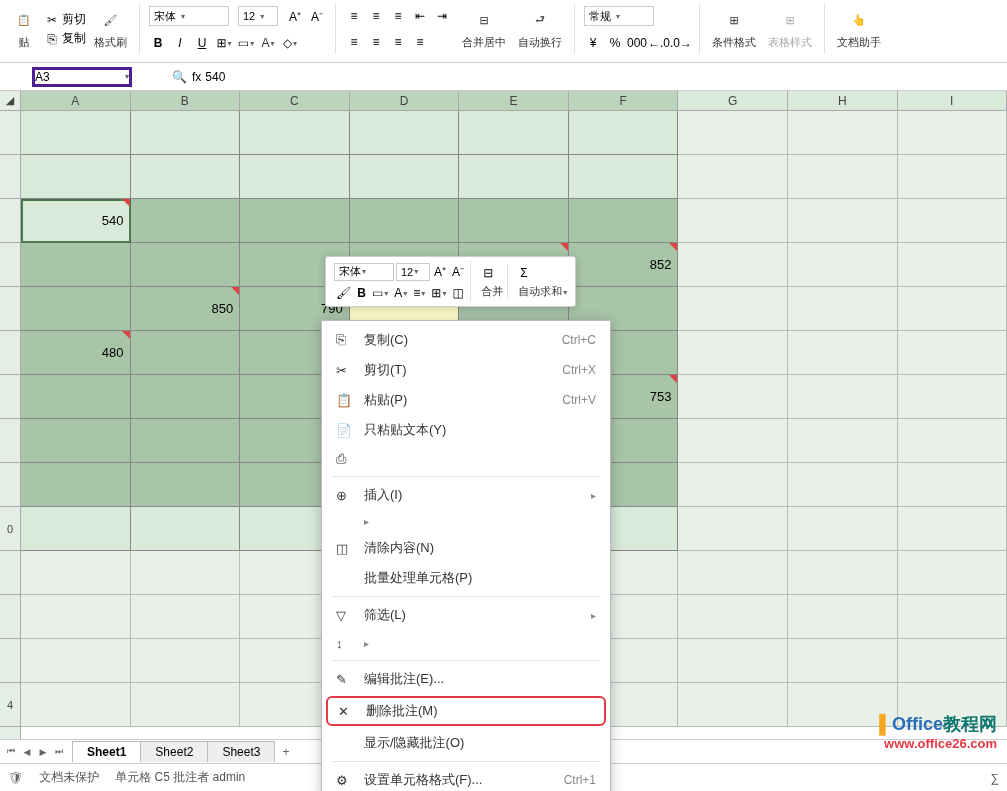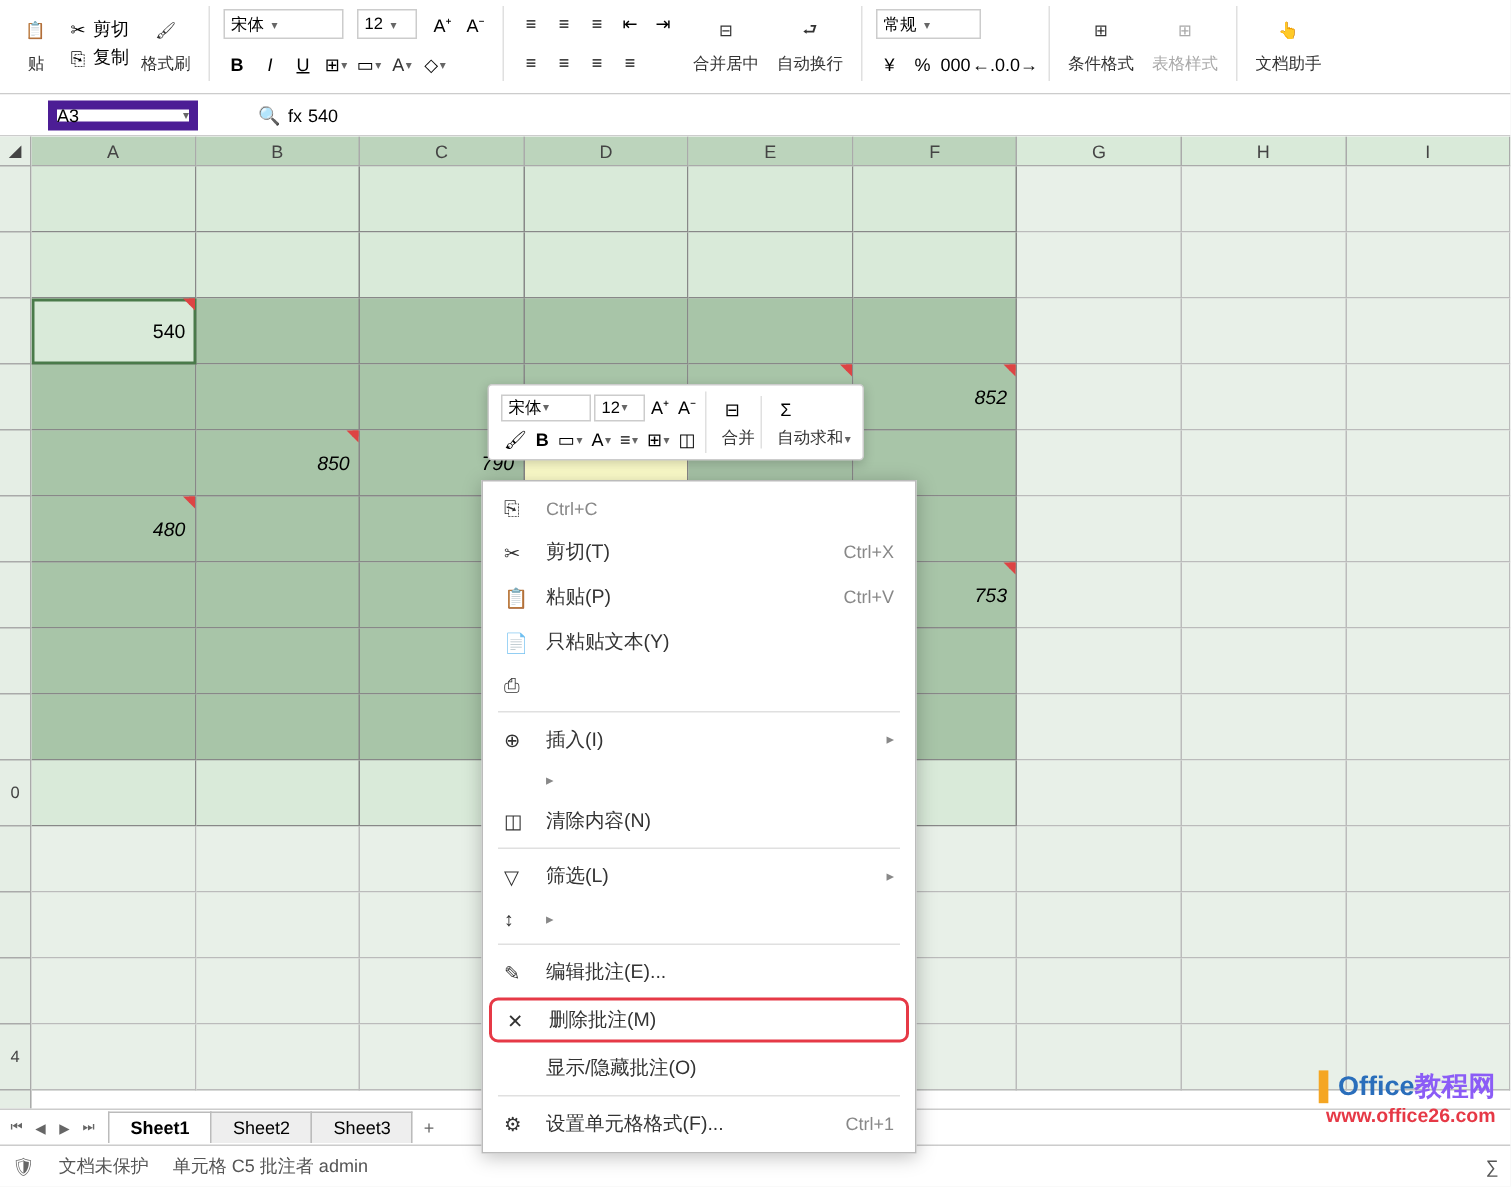--- a/index.html
+++ b/index.html
@@ -13,37 +13,37 @@
     .ribbon-btn .label { margin-top: 2px; }
     .ribbon-select-wrap { display: flex; align-items: center; border: 1px solid #ccc; height: 20px; background: #fff; margin: 1px; }
     .ribbon-select-text { padding: 0 4px; font-size: 11px; }
     .ribbon-col { display: flex; flex-direction: column; gap: 2px; }
     .icon { width: 16px; height: 16px; display: inline-flex; align-items: center; justify-content: center; }
     .big-icon { width: 24px; height: 24px; }
     .caret { font-size: 8px; color: #666; margin-left: 1px; }
     
     
     .formula-bar { background: #fff; border-bottom: 1px solid #ccc; display: flex; align-items: center; height: 28px; padding: 0 4px; }
-    .name-box { border: 6px solid #4c1d95; width: 100px; height: 20px; display: flex; align-items: center; justify-content: center; font-size: 12px; margin-left: 28px; }
+    .name-box { border: 3px solid #4c1d95; width: 100px; height: 20px; display: flex; align-items: center; justify-content: center; font-size: 12px; margin-left: 28px; }
     .fx-area { display: flex; align-items: center; margin-left: 40px; gap: 4px; }
     .formula-input { flex: 1; padding: 2px 4px; font-size: 12px; }
     
     
     .grid-container { display: flex; height: calc(100% - 140px); background: #fff; }
     .row-headers { background: #e5eee5; border-right: 1px solid #aaa; }
     .row-header { height: 44px; width: 20px; border-bottom: 1px solid #aaa; display: flex; align-items: center; justify-content: center; font-size: 11px; color: #444; }
     .row-header.first { height: 20px; }
     .col-headers-row { display: flex; height: 20px; background: #e5eee5; }
     .col-header { width: 112px; border-right: 1px solid #aaa; border-bottom: 1px solid #aaa; display: flex; align-items: center; justify-content: center; font-size: 12px; color: #444; background: #d9ead9; }
     .col-header.active { background: #bcd4bc; }
     .grid-body { flex: 1; overflow: hidden; }
     .grid-row { display: flex; height: 44px; }
     .cell { width: 112px; border-right: 1px solid #888; border-bottom: 1px solid #888; display: flex; align-items: center; justify-content: flex-end; padding: 0 6px; font-size: 13px; background: #d9ead9; }
     .cell.outside { background: #e8f0e8; border-right: 1px solid #bbb; border-bottom: 1px solid #bbb; }
-    .cell.selected { background: #a8c5a8; font-style: italic; }
+    .cell.selected { background: #a8c5a8; }
     .cell.cursor { background: #d9ead9; outline: 2px solid #4a7a4a; outline-offset: -2px; }
     .cell.comment { position: relative; }
     .cell.comment::after { content: ''; position: absolute; top: 0; right: 0; border: 4px solid transparent; border-top-color: #d44; border-right-color: #d44; }
     .cell.yellow { background: #ffffcc; }
     
     
     .mini-toolbar { position: absolute; left: 325px; top: 256px; background: #fff; border: 1px solid #ccc; border-radius: 3px; box-shadow: 0 2px 8px rgba(0,0,0,0.2); padding: 4px; display: flex; gap: 6px; align-items: center; z-index: 90; }
     .mini-row { display: flex; gap: 2px; align-items: center; }
     .mini-sec { display: flex; flex-direction: column; gap: 2px; padding: 0 4px; border-right: 1px solid #e0e0e0; }
     .mini-sec:last-child { border-right: none; }
@@ -449,20 +449,21 @@
   </div>
   <div class="mini-sec" style="text-align:center">
     <span class="mini-btn">Σ</span>
     <span class="mini-label"><span>自动求和</span><span class="caret">▾</span></span>
   </div>
 </div>
 
 <div class="context-menu">
   <div class="menu-item">
     <span class="mi-icon">⎘</span>
+    <span class="mi-label">复制(C)</span>
     <span class="mi-shortcut">Ctrl+C</span>
   </div>
   <div class="menu-item">
     <span class="mi-icon">✂</span>
     <span class="mi-label">剪切(T)</span>
     <span class="mi-shortcut">Ctrl+X</span>
   </div>
   <div class="menu-item">
     <span class="mi-icon">📋</span>
     <span class="mi-label">粘贴(P)</span>
@@ -481,20 +482,24 @@
     <span class="mi-label">插入(I)</span>
     <span class="mi-arrow">▸</span>
   </div>
   <div class="menu-item">
     <span class="mi-icon"></span>
     <span class="mi-arrow">▸</span>
   </div>
   <div class="menu-item">
     <span class="mi-icon">◫</span>
     <span class="mi-label">清除内容(N)</span>
+  </div>
+  <div class="menu-item">
+    <span class="mi-icon"></span>
+    <span class="mi-label">批量处理单元格(P)</span>
   </div>
   <div class="menu-sep"></div>
   <div class="menu-item">
     <span class="mi-icon">▽</span>
     <span class="mi-label">筛选(L)</span>
     <span class="mi-arrow">▸</span>
   </div>
   <div class="menu-item">
     <span class="mi-icon">↕</span>
     <span class="mi-arrow">▸</span>
@@ -538,16 +543,16 @@
   <span class="shield-icon">🛡</span>
   <span>文档未保护</span>
   <span>单元格 C5 批注者 admin</span>
   <div class="status-right">
     <span>∑</span>
   </div>
 </div>
 
 <div class="watermark">
   <div class="wm-top">
-    <span class="o">▌</span><span>Office</span><span style="color:#8b5cf6">教程网</span>
+    <span class="o">▌</span><span>Office</span><span style="color:#0f766e">教程网</span>
   </div>
   <div class="wm-bot">www.office26.com</div>
 </div>
 
 </body></html>

